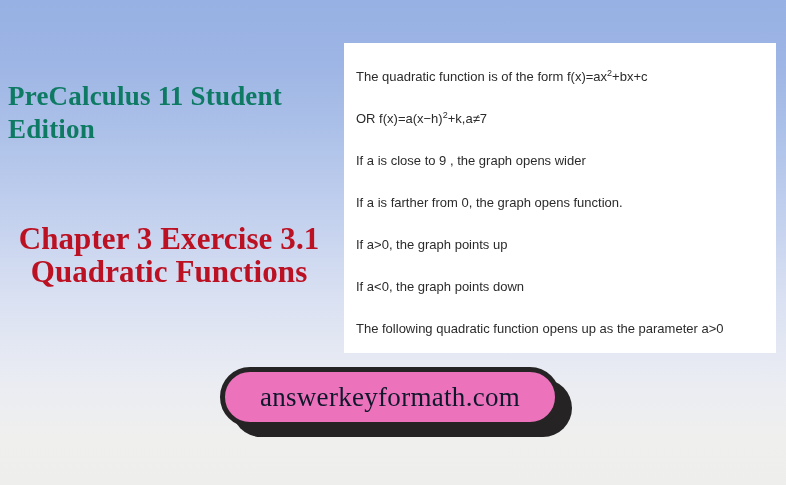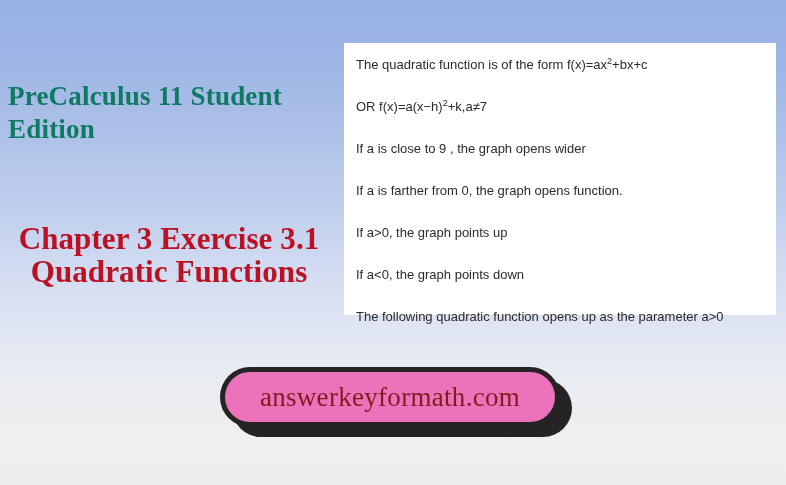--- a/index.html
+++ b/index.html
@@ -65,24 +65,24 @@
     color: #bb1122;
     letter-spacing: 0.1px;
   }
 
   
   .notes-panel {
     position: absolute;
     left: 344px;
     top: 43px;
     width: 432px;
-    height: 272px;
+    height: 310px;
     background: #ffffff;
     box-sizing: border-box;
-    padding: 14px 14px 10px 12px;
+    padding: 26px 14px 10px 12px;
   }
 
   .notes-line {
     font-family: "Liberation Sans", sans-serif;
     font-size: 13px;
     line-height: 16px;
     color: #2b2b2b;
     margin: 0 0 26px 0;
     white-space: nowrap;
   }
@@ -123,21 +123,21 @@
     border-radius: 34px;
     box-sizing: border-box;
     display: flex;
     align-items: center;
     justify-content: center;
   }
   .brand-button-label {
     font-family: "Liberation Serif", serif;
     font-size: 27px;
     font-weight: normal;
-    color: #7f1d1d;
+    color: #0f172a;
     letter-spacing: 0.3px;
     white-space: nowrap;
   }
 </style>
 </head>
 <body>
 
 <div id="slide">
 
   <div class="left-col">

